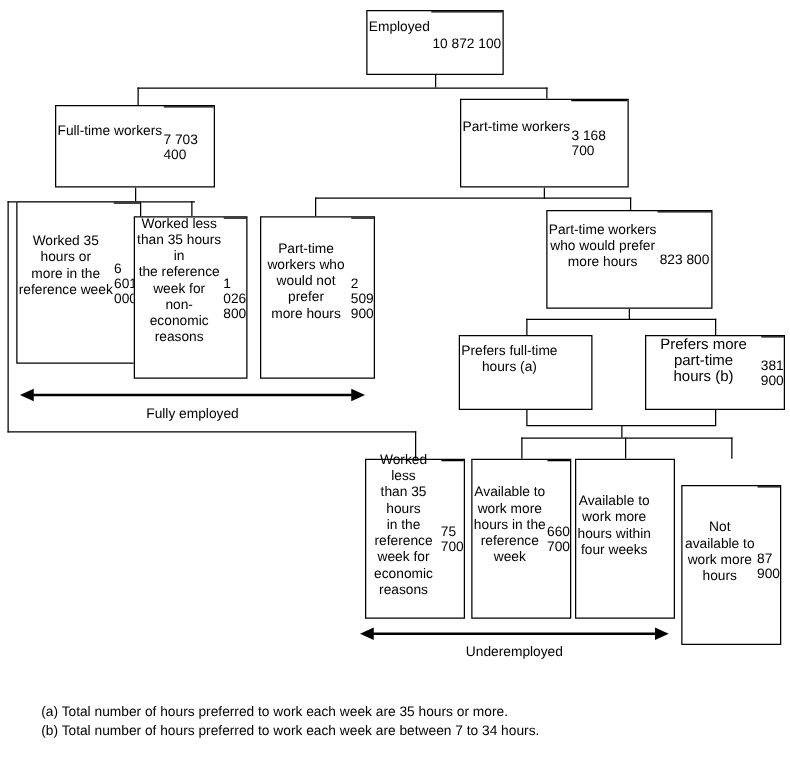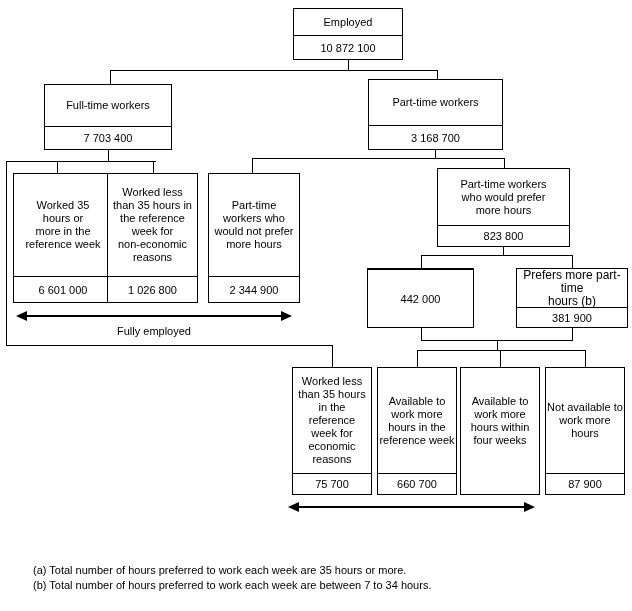--- a/index.html
+++ b/index.html
@@ -3,21 +3,21 @@
 <meta charset="utf-8">
 <style>
   html,body{margin:0;padding:0;background:#fff;}
   .canvas{
     position:relative;width:632px;height:611px;background:#ffffff;
     font-family:"Liberation Sans","DejaVu Sans",sans-serif;color:#000;
     overflow:hidden;
   }
   .node{
     position:absolute;box-sizing:border-box;border:1px solid #000;background:#fff;
-    display:flex;flex-direction:column;
+    display:flex;
   }
   .node-label{
     display:flex;align-items:center;justify-content:center;text-align:center;
     white-space:pre-line;font-size:11px;line-height:13px;padding:0 1px;box-sizing:border-box;
   }
   .node-label.tight{font-size:12px;}
   .node-value{
     flex:1;border-top:1px solid #000;display:flex;align-items:center;justify-content:center;
     font-size:11px;
   }
@@ -73,21 +73,21 @@
   <div class="node" style="left:44px;top:84px;width:128px;height:66px">
     <div class="node-label" style="height:41px">Full-time workers</div>
     <div class="node-value">7 703 400</div>
   </div>
 
   <div class="node" style="left:368px;top:79px;width:135px;height:71px">
     <div class="node-label" style="height:45px">Part-time workers</div>
     <div class="node-value">3 168 700</div>
   </div>
 
-  <div class="node" style="left:13px;top:173px;width:100px;height:130px">
+  <div class="node" style="left:13px;top:161px;width:100px;height:130px">
     <div class="node-label" style="height:102px">Worked 35
 hours or
 more in the
 reference week</div>
     <div class="node-value">6 601 000</div>
   </div>
 
   <div class="node" style="left:107px;top:173px;width:91px;height:130px">
     <div class="node-label" style="height:102px">Worked less
 than 35 hours in
@@ -96,32 +96,33 @@
 non-economic
 reasons</div>
     <div class="node-value">1 026 800</div>
   </div>
 
   <div class="node" style="left:208px;top:173px;width:92px;height:130px">
     <div class="node-label" style="height:102px">Part-time
 workers who
 would not prefer
 more hours</div>
-    <div class="node-value">2 344 900</div>
+    <div class="node-value">2 509 900</div>
   </div>
 
   <div class="node" style="left:437px;top:168px;width:133px;height:79px">
     <div class="node-label" style="height:56px">Part-time workers
 who would prefer
 more hours</div>
     <div class="node-value">823 800</div>
   </div>
 
   <div class="node" style="left:367px;top:268px;width:107px;height:60px">
-    <div class="node-value">442 000</div>
+    <div class="node-label" style="height:38px">Prefers full-time
+hours (a)</div>
   </div>
 
   <div class="node" style="left:516px;top:268px;width:112px;height:60px">
     <div class="node-label tight" style="height:38px">Prefers more part-time
 hours (b)</div>
     <div class="node-value">381 900</div>
   </div>
 
   <div class="node" style="left:292px;top:367px;width:80px;height:128px">
     <div class="node-label" style="height:105px">Worked less
@@ -142,21 +143,21 @@
     <div class="node-value">660 700</div>
   </div>
 
   <div class="node" style="left:460px;top:367px;width:80px;height:128px">
     <div class="node-label" style="height:105px">Available to
 work more
 hours within
 four weeks</div>
   </div>
 
-  <div class="node" style="left:545px;top:367px;width:80px;height:128px">
+  <div class="node" style="left:545px;top:388px;width:80px;height:128px">
     <div class="node-label" style="height:105px">Not available to
 work more
 hours</div>
     <div class="node-value">87 900</div>
   </div>
 
   <div class="arrow" style="left:16px;top:310px;width:276px">
     <div class="arr">
       <span class="head-l"></span>
       <span class="arr-line"></span>
@@ -164,19 +165,20 @@
     </div>
     <div class="arrow-caption">Fully employed</div>
   </div>
 
   <div class="arrow" style="left:288px;top:501px;width:247px">
     <div class="arr">
       <span class="head-l"></span>
       <span class="arr-line"></span>
       <span class="head-r"></span>
     </div>
+    <div class="arrow-caption">Underemployed</div>
   </div>
 
 
   <div class="footnote" style="left:33px;top:564px">(a) Total number of hours preferred to work each week are 35 hours or more.</div>
   <div class="footnote" style="left:33px;top:579px">(b) Total number of hours preferred to work each week are between 7 to 34 hours.</div>
 
 </div>
 
 </body></html>

